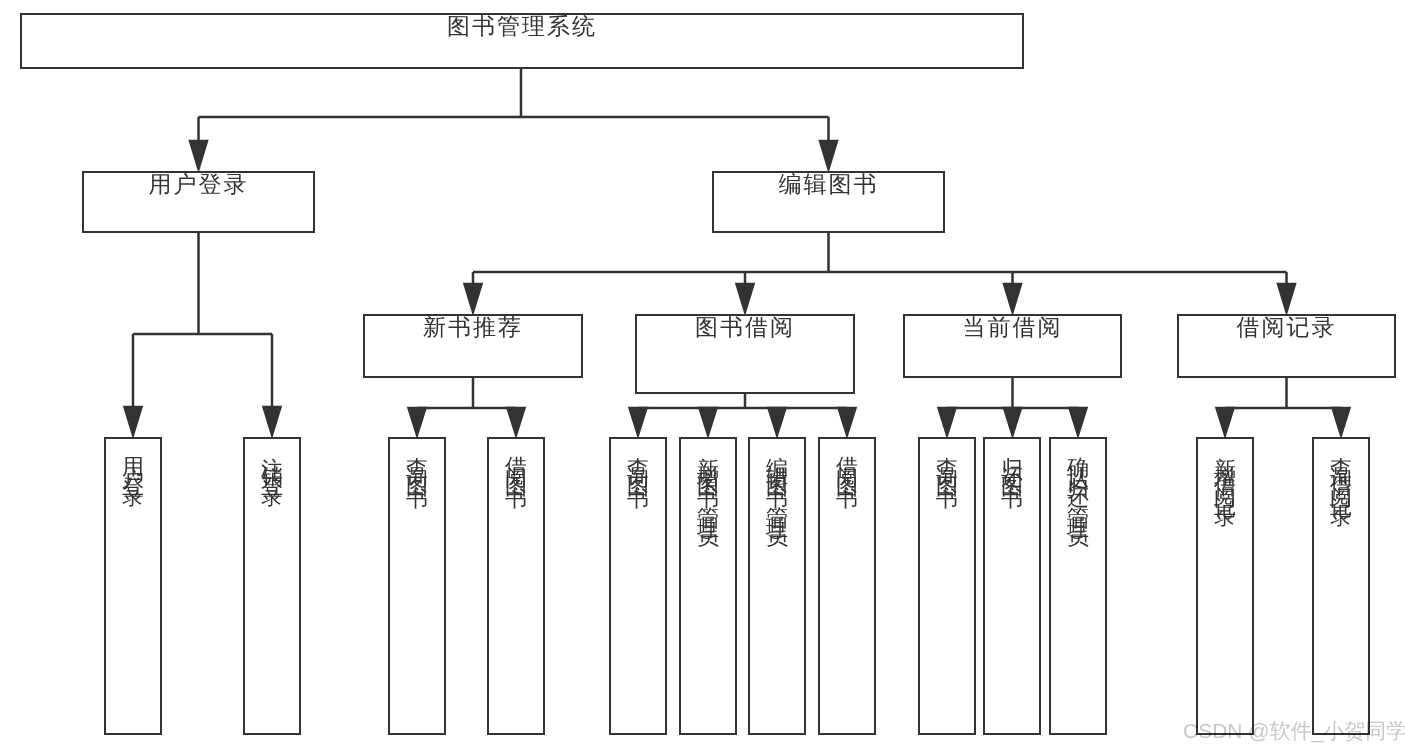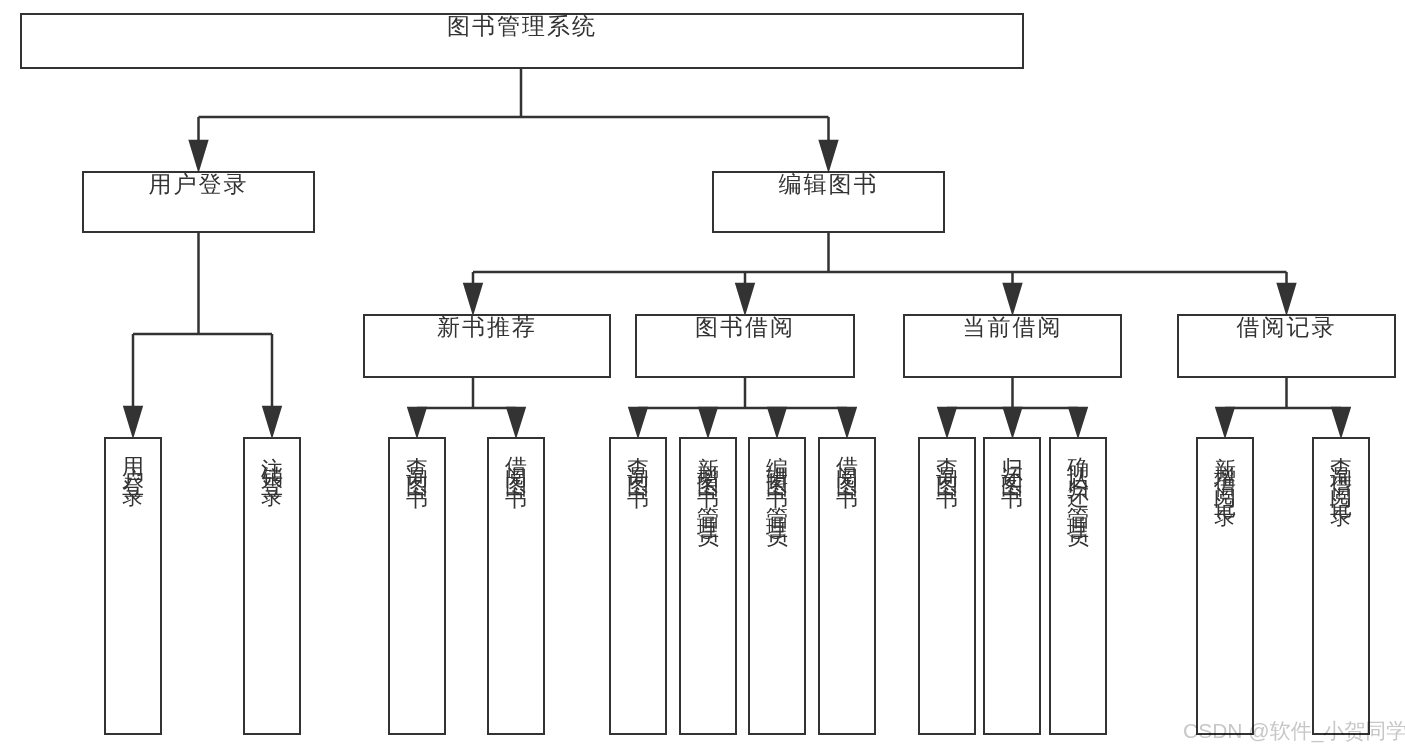--- a/index.html
+++ b/index.html
@@ -77,24 +77,24 @@
     <span class="lbl">图书管理系统</span>
   </div>
 
   <div class="node" style="left:82px;top:171px;width:233px;height:62px">
     <span class="lbl">用户登录</span>
   </div>
   <div class="node" style="left:712px;top:171px;width:233px;height:62px">
     <span class="lbl">编辑图书</span>
   </div>
 
-  <div class="node" style="left:363px;top:314px;width:248px;height:64px">
+  <div class="node" style="left:363px;top:314px;width:220px;height:64px">
     <span class="lbl">新书推荐</span>
   </div>
-  <div class="node" style="left:635px;top:314px;width:220px;height:64px">
+  <div class="node" style="left:635px;top:314px;width:220px;height:80px">
     <span class="lbl">图书借阅</span>
   </div>
   <div class="node" style="left:1177px;top:314px;width:219px;height:64px">
     <span class="lbl">借阅记录</span>
   </div>
   <div class="node" style="left:903px;top:314px;width:219px;height:64px">
     <span class="lbl">当前借阅</span>
   </div>
 
   <div class="node leaf" style="left:104px;top:437px;width:58px;height:298px">

